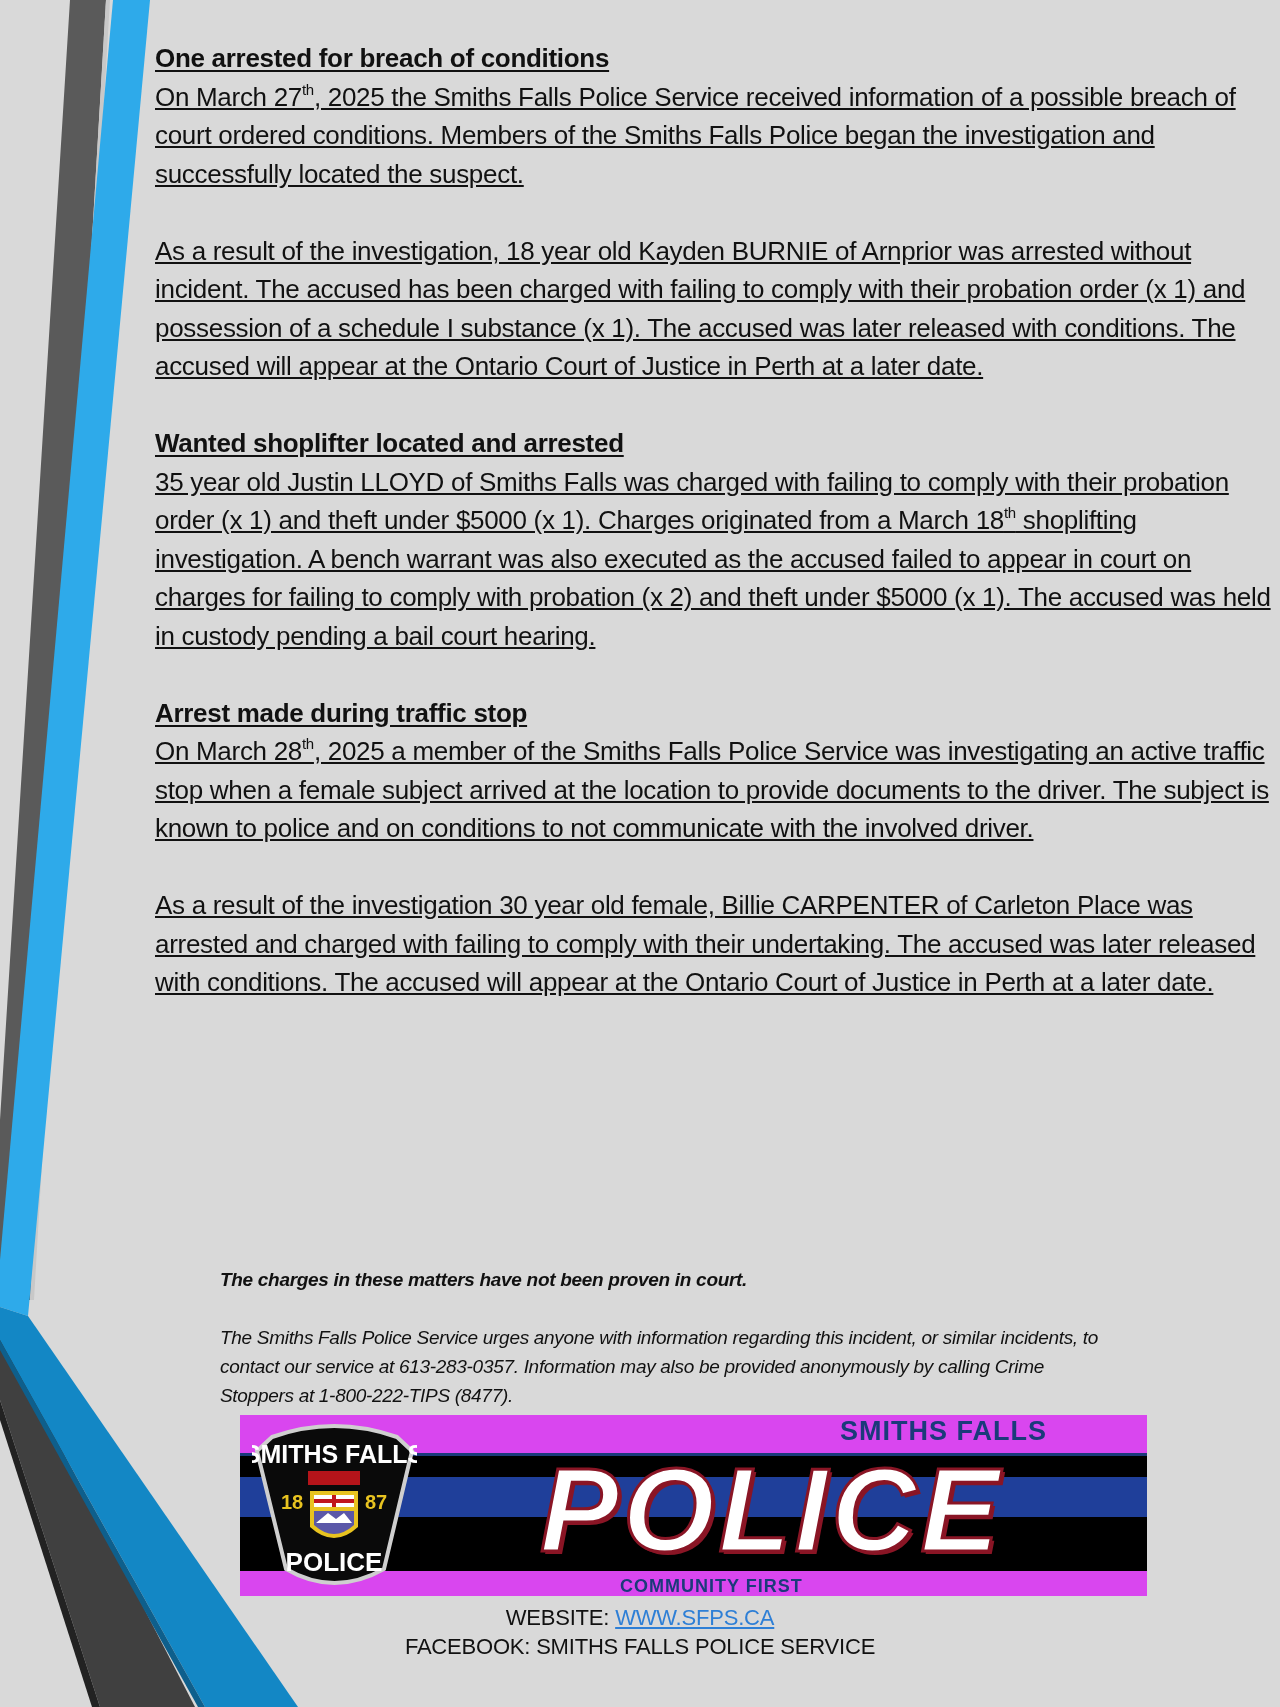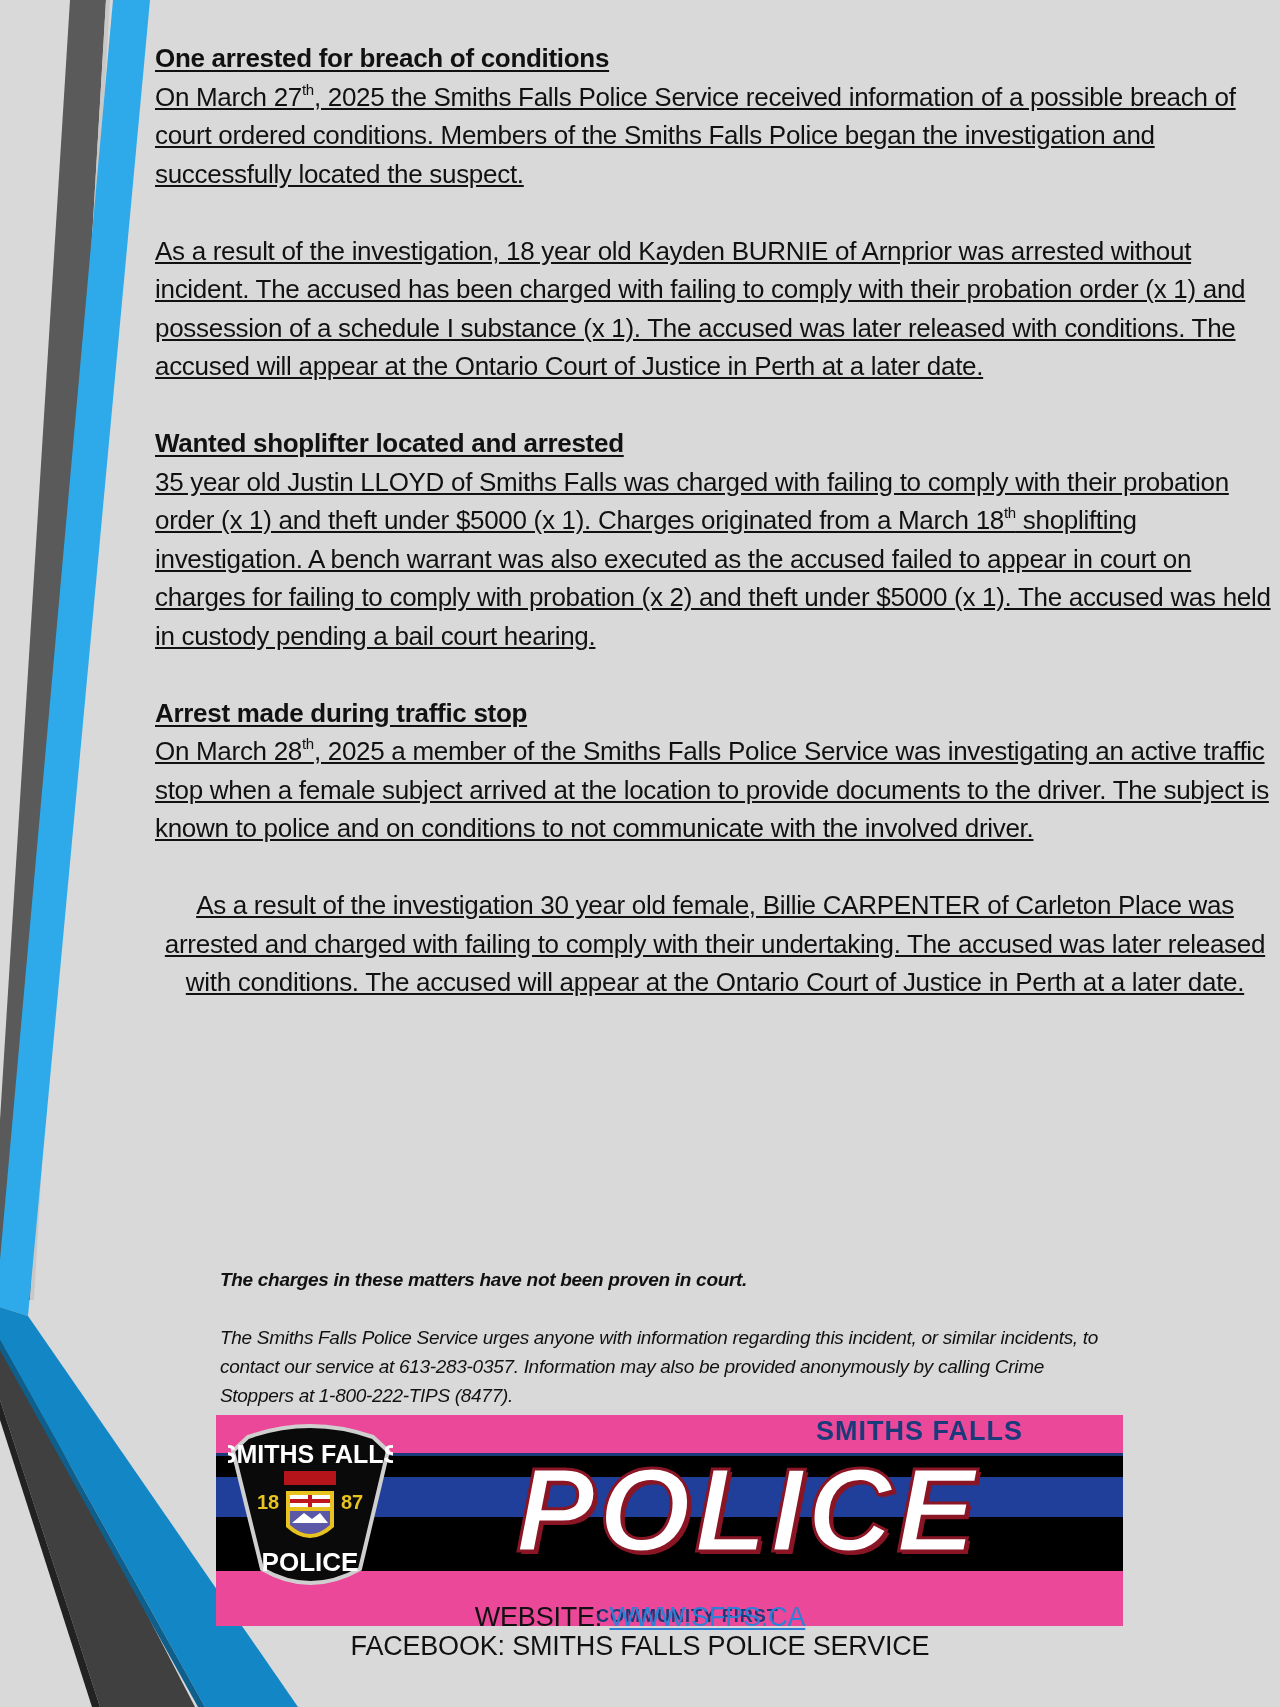--- a/index.html
+++ b/index.html
@@ -12,31 +12,31 @@
   #decor { position: absolute; left: 0; top: 0; width: 1280px; height: 1707px; z-index: 0; }
   .content {
     position: absolute; left: 155px; top: 28px; width: 1120px; z-index: 1;
     font-size: 26px; line-height: 38.5px; letter-spacing: -0.3px; margin-top: 11px;
   }
   .content h2 {
     margin: 0; font-size: 26px; font-weight: bold; text-decoration: underline;
     text-underline-offset: 3px; line-height: 38.5px;
   }
   .content p { margin: 0 0 38.5px 0; white-space: normal; text-decoration: underline; }
-  .content p.nomargin { margin-bottom: 0; text-align: center; }
+  .content p.nomargin { margin-bottom: 0; }
   sup { font-size: 15px; line-height: 0; vertical-align: 11px; }
   .footer-notes {
     position: absolute; left: 220px; top: 1265px; width: 900px; z-index: 1;
     font-size: 19px; line-height: 29px; letter-spacing: -0.3px; font-style: italic;
   }
   .footer-notes .disclaimer { font-weight: bold; margin: 0 0 29px 0; }
   .footer-notes .appeal { margin: 0; }
   .banner {
-    position: absolute; left: 216px; top: 1415px; width: 907px; height: 211px;
-    background: #ec4899; z-index: 1; overflow: hidden;
+    position: absolute; left: 240px; top: 1415px; width: 907px; height: 181px;
+    background: #d946ef; z-index: 1; overflow: hidden;
   }
   .banner .top-text {
     position: absolute; right: 100px; top: 1px; font-weight: bold; color: #1b3a7a;
     font-size: 27px; letter-spacing: 1px;
   }
   .banner .black-band {
     position: absolute; left: 0; top: 38px; width: 100%; height: 115px; background: #000;
     border-top: 3px solid #1b3a7a;
   }
   .banner .blue-band {
@@ -51,21 +51,21 @@
   .banner .bottom-text {
     position: absolute; left: 380px; bottom: -1px; font-weight: bold; color: #1b3a7a;
     font-size: 18px; letter-spacing: 1px;
   }
   .badge {
     position: absolute; left: 12px; top: 4px; width: 165px; height: 172px;
   }
   .badge svg { width: 100%; height: 100%; }
   .contact {
     position: absolute; left: 0; width: 1280px; top: 1603px; text-align: center; z-index: 1;
-    font-size: 27px; line-height: 29px; letter-spacing: -0.2px;
+    font-size: 22px; line-height: 29px; letter-spacing: -0.2px;
   }
   .contact a { color: #2e7fd6; text-decoration: underline; }
 </style>
 </head>
 <body>
 
 <svg id="decor" viewBox="0 0 1280 1707" xmlns="http://www.w3.org/2000/svg">
 
   <polygon points="70,0 106,0 30,1300 0,1300 0,1120" fill="#5a5a5a"></polygon>
   <polygon points="106,0 110,0 34,1300 30,1300" fill="#c8c8c8"></polygon>

